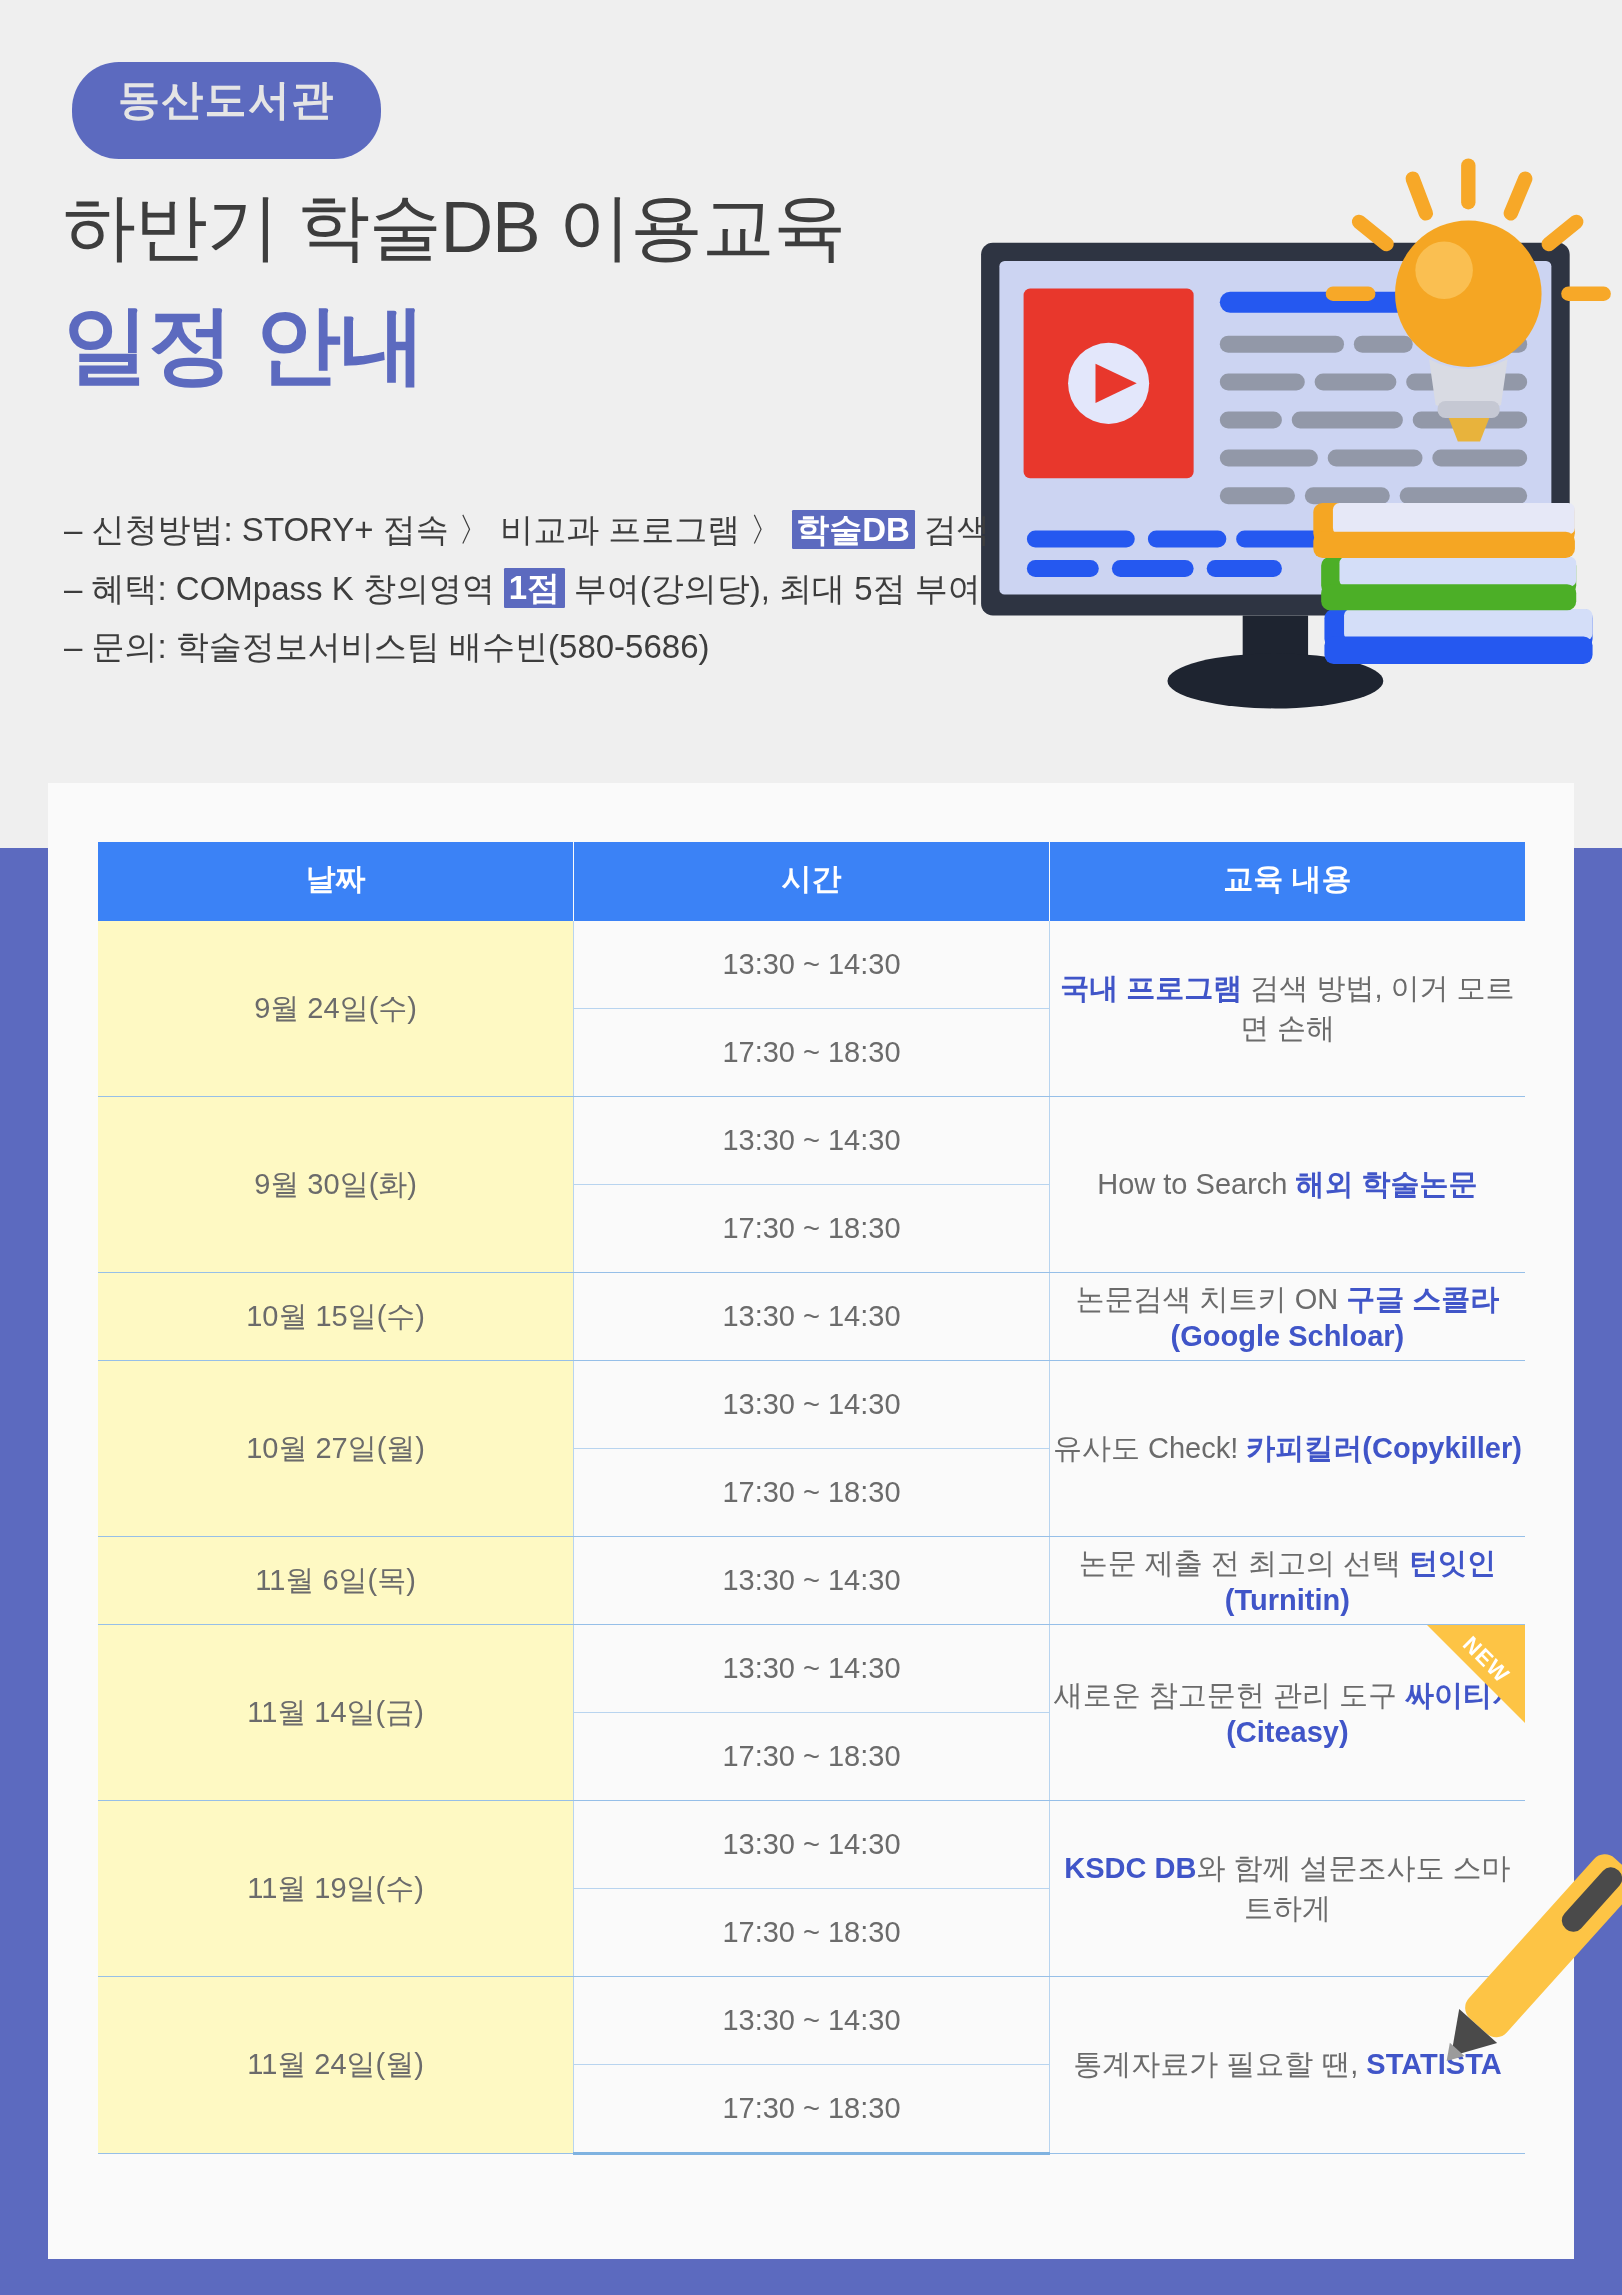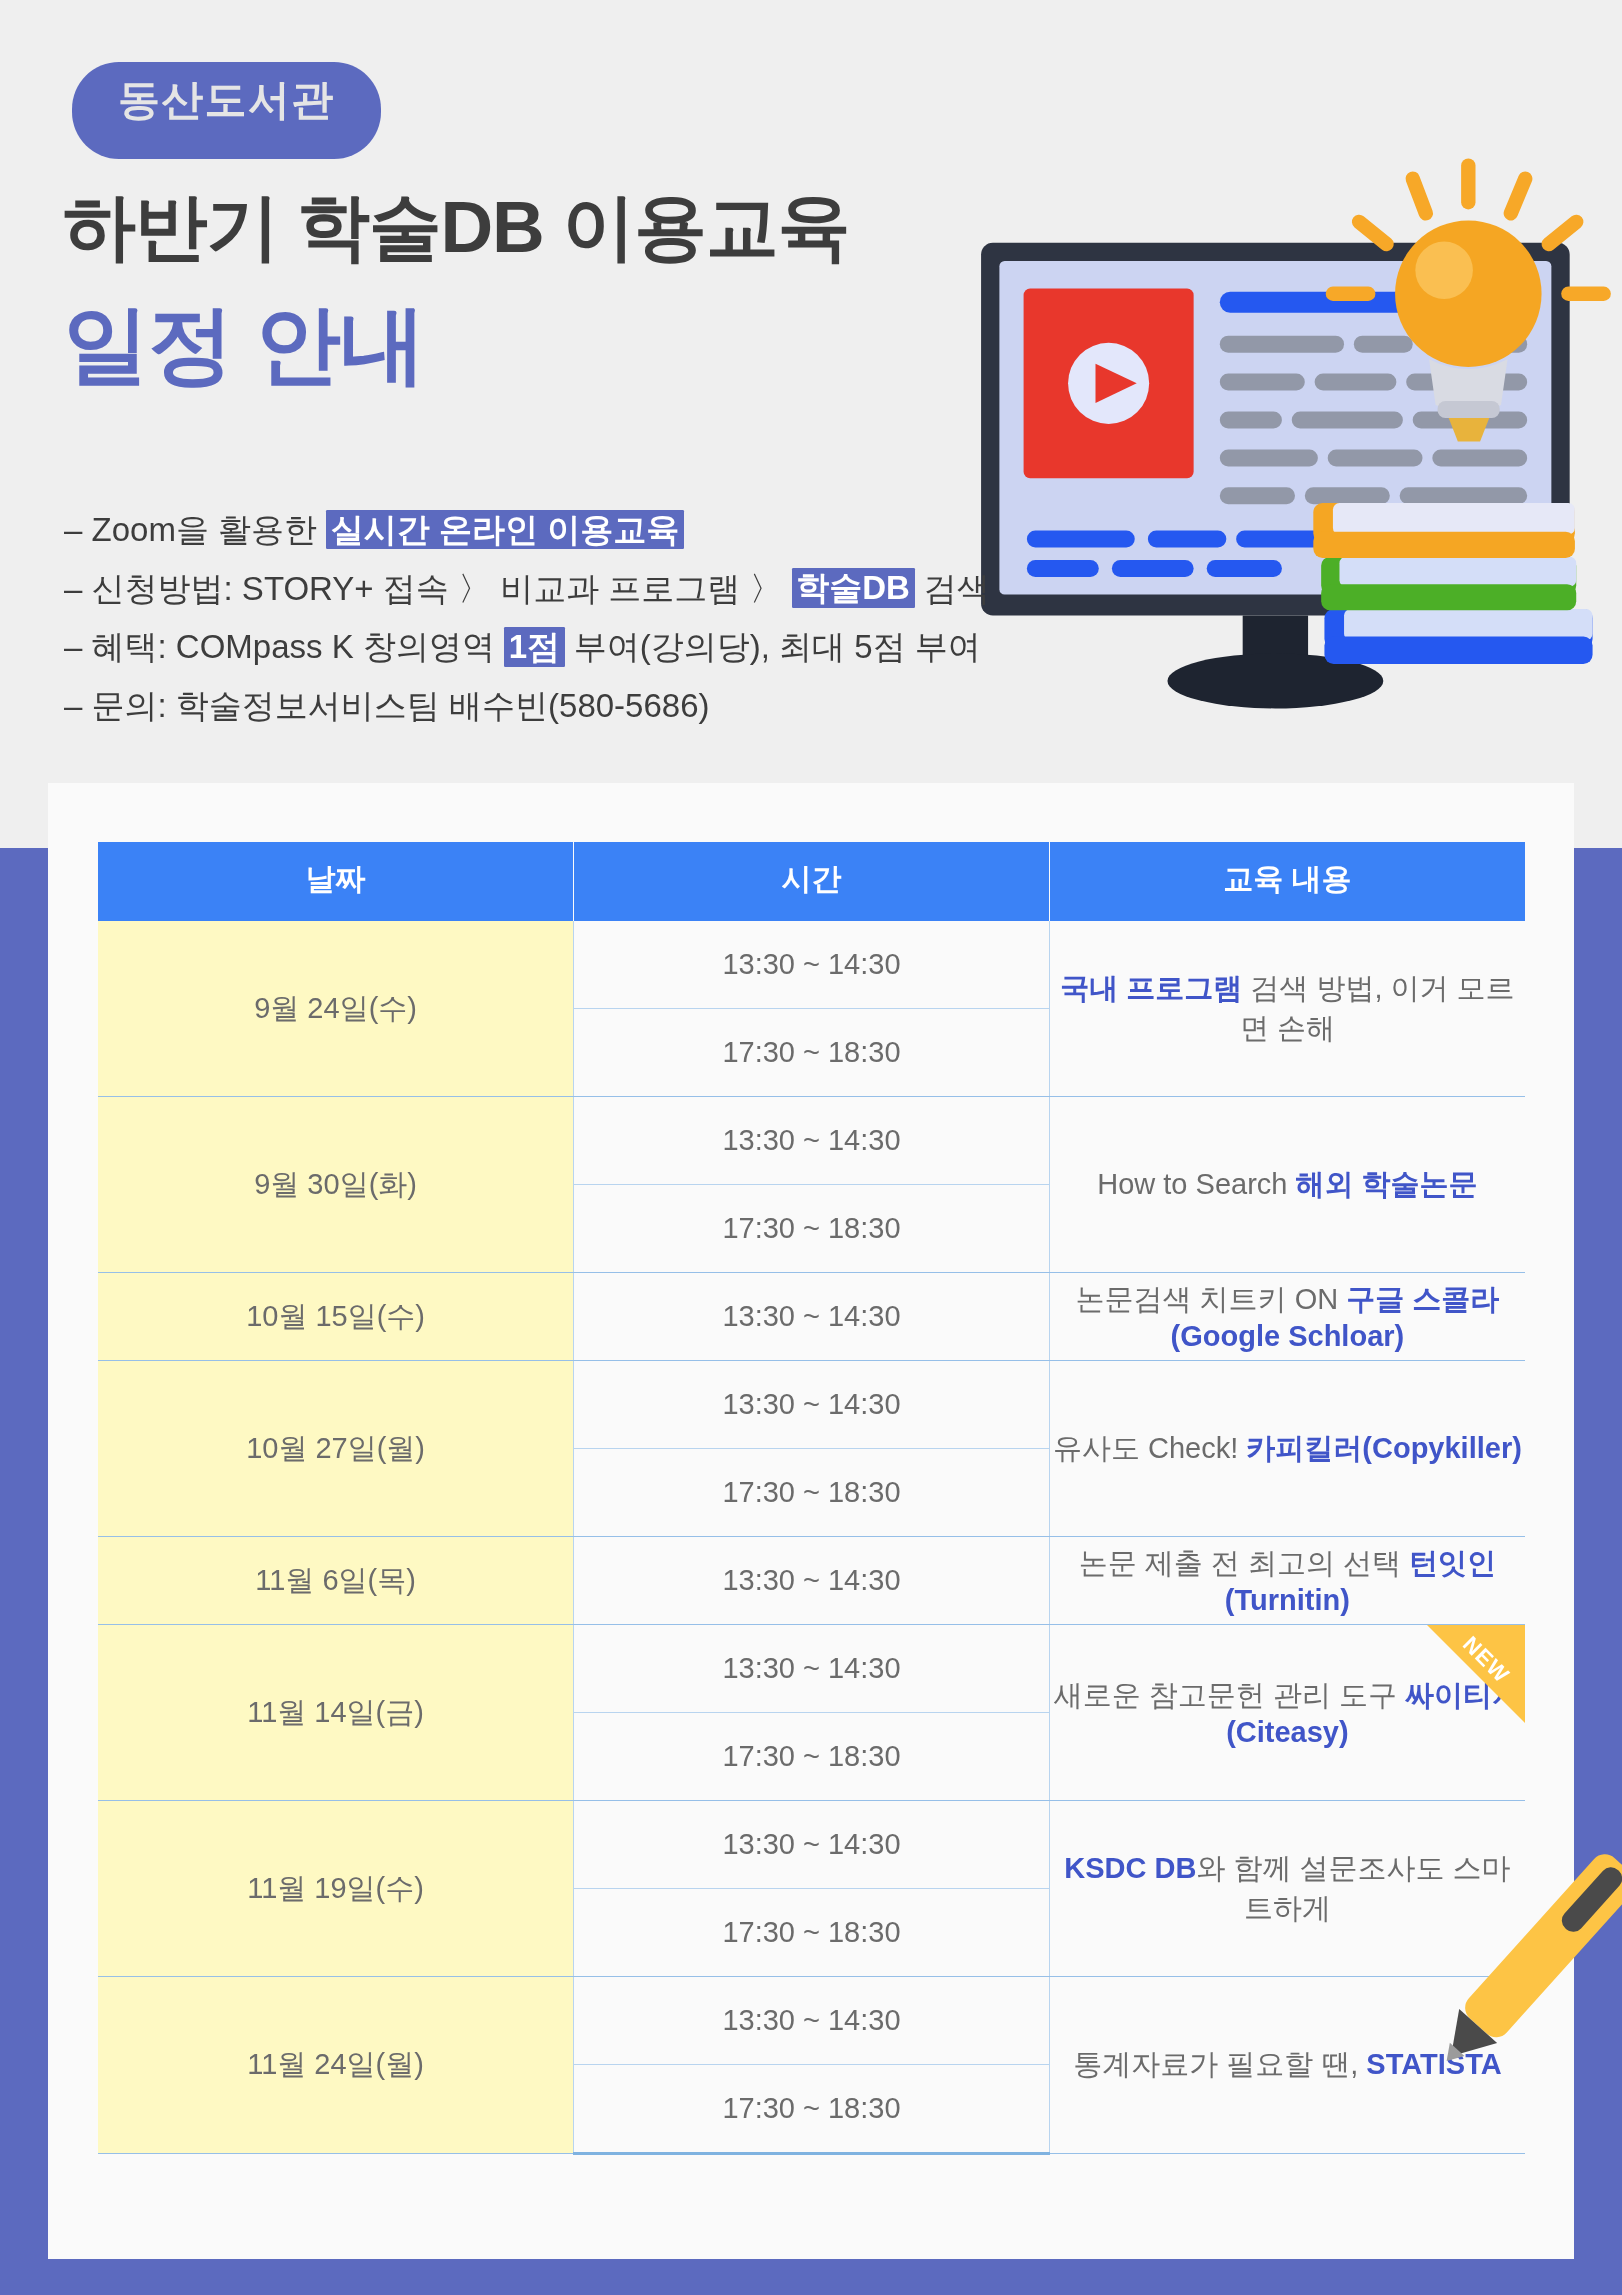--- a/index.html
+++ b/index.html
@@ -30,21 +30,21 @@
     background:#5c6abf;color:#e5e5e5;
     border-radius:47px;
     padding:17px 46px 38px 46px;
     font-size:42px;font-weight:bold;letter-spacing:1.3px;
     line-height:1;
   }
 
   
   .title1{
     position:absolute;left:63px;top:190px;
-    font-size:73px;font-weight:bold;color:#3d3d3d;
+    font-size:73px;font-weight:normal;color:#3d3d3d;
     letter-spacing:-1.3px;line-height:1;white-space:nowrap;
   }
   .title2{
     position:absolute;left:63px;top:301px;
     font-size:86px;font-weight:bold;color:#5c6abf;
     letter-spacing:-1.3px;line-height:1;white-space:nowrap;
   }
 
   
   .bullets{
@@ -113,21 +113,20 @@
 <body>
 
 <div class="top-band"></div>
 <div class="card"></div>
 
 <div class="badge">동산도서관</div>
 <div class="title1">하반기 학술DB 이용교육</div>
 <div class="title2">일정 안내</div>
 
 <div class="bullets" id="bullets">
-    <span class="row"><span>– </span><span>Zoom을 활용한 </span><span class="hl">실시간 온라인 이용교육</span></span>
     <span class="row"><span>– </span><span>신청방법: STORY+ 접속 〉 비교과 프로그램 〉 </span><span class="hl">학술DB</span><span> 검색</span></span>
     <span class="row"><span>– </span><span>혜택: COMpass K 창의영역 </span><span class="hl">1점</span><span> 부여(강의당), 최대 5점 부여</span></span>
     <span class="row"><span>– </span><span>문의: 학술정보서비스팀 배수빈(580-5686)</span></span>
   </div>
 
 <svg class="illus" viewBox="0 0 1000 900" xmlns="http://www.w3.org/2000/svg">
 
   <rect x="20" y="140" width="900" height="570" rx="18" fill="#2e3442"></rect>
   <rect x="48" y="168" width="844" height="510" rx="8" fill="#ccd4f2"></rect>
 

